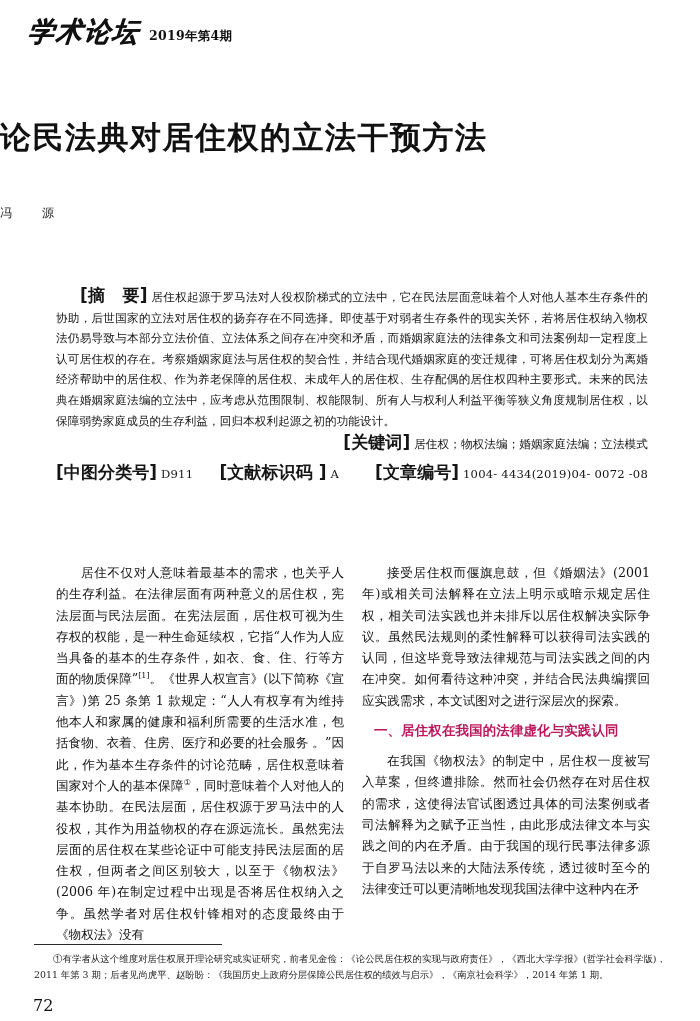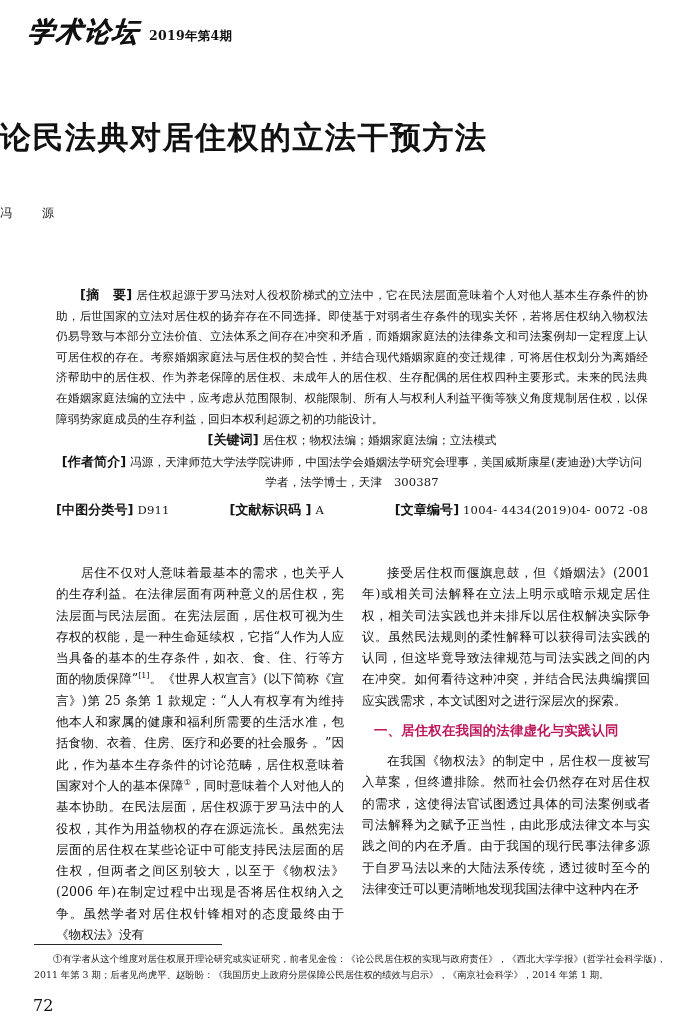--- a/index.html
+++ b/index.html
@@ -94,26 +94,26 @@
   }
   .fm-para {
     text-align: justify;
     text-justify: inter-character;
     margin: 0 0 0 0;
   }
   .fm-para.indent { text-indent: 24px; }
   .fm-label {
     font-weight: 700;
     font-family: "DejaVu Sans", "Liberation Sans", sans-serif;
-    font-size: 13px;
+    font-size: 17px;
     margin-top: 16px;
   }
   .fm-row {
     margin-top: 1px;
-    text-align: center;
+    text-align: right;
   }
   .codes-row {
     margin-top: 7px;
     display: flex;
     width: 592px;
     justify-content: center;
   }
   .code-cell { white-space: nowrap; }
   .code-cell.c1 { width: 212px; }
   .code-cell.c2 { width: 202px; }
@@ -219,24 +219,20 @@
     <p class="fm-para indent">
       <span class="fm-label">[摘　要]</span>
       <span>居住权起源于罗马法对人役权阶梯式的立法中，它在民法层面意味着个人对他人基本生存条件的协助，后世国家的立法对居住权的扬弃存在不同选择。即使基于对弱者生存条件的现实关怀，若将居住权纳入物权法仍易导致与本部分立法价值、立法体系之间存在冲突和矛盾，而婚姻家庭法的法律条文和司法案例却一定程度上认可居住权的存在。考察婚姻家庭法与居住权的契合性，并结合现代婚姻家庭的变迁规律，可将居住权划分为离婚经济帮助中的居住权、作为养老保障的居住权、未成年人的居住权、生存配偶的居住权四种主要形式。未来的民法典在婚姻家庭法编的立法中，应考虑从范围限制、权能限制、所有人与权利人利益平衡等狭义角度规制居住权，以保障弱势家庭成员的生存利益，回归本权利起源之初的功能设计。</span>
     </p>
 
     <p class="fm-para fm-row">
       <span class="fm-label">[关键词]</span>
       <span>居住权；物权法编；婚姻家庭法编；立法模式</span>
     </p>
 
-    <p class="fm-para fm-row">
-      <span class="fm-label">[作者简介]</span>
-      <span>冯源，天津师范大学法学院讲师，中国法学会婚姻法学研究会理事，美国威斯康星(麦迪逊)大学访问学者，法学博士，天津　300387</span>
-    </p>
 
     <div class="codes-row">
       <div class="code-cell c1">
         <span class="fm-label">[中图分类号]</span>
         <span class="code-val">D911</span>
       </div>
       <div class="code-cell c2">
         <span class="fm-label">[文献标识码 ]</span>
         <span class="code-val">A</span>
       </div>

